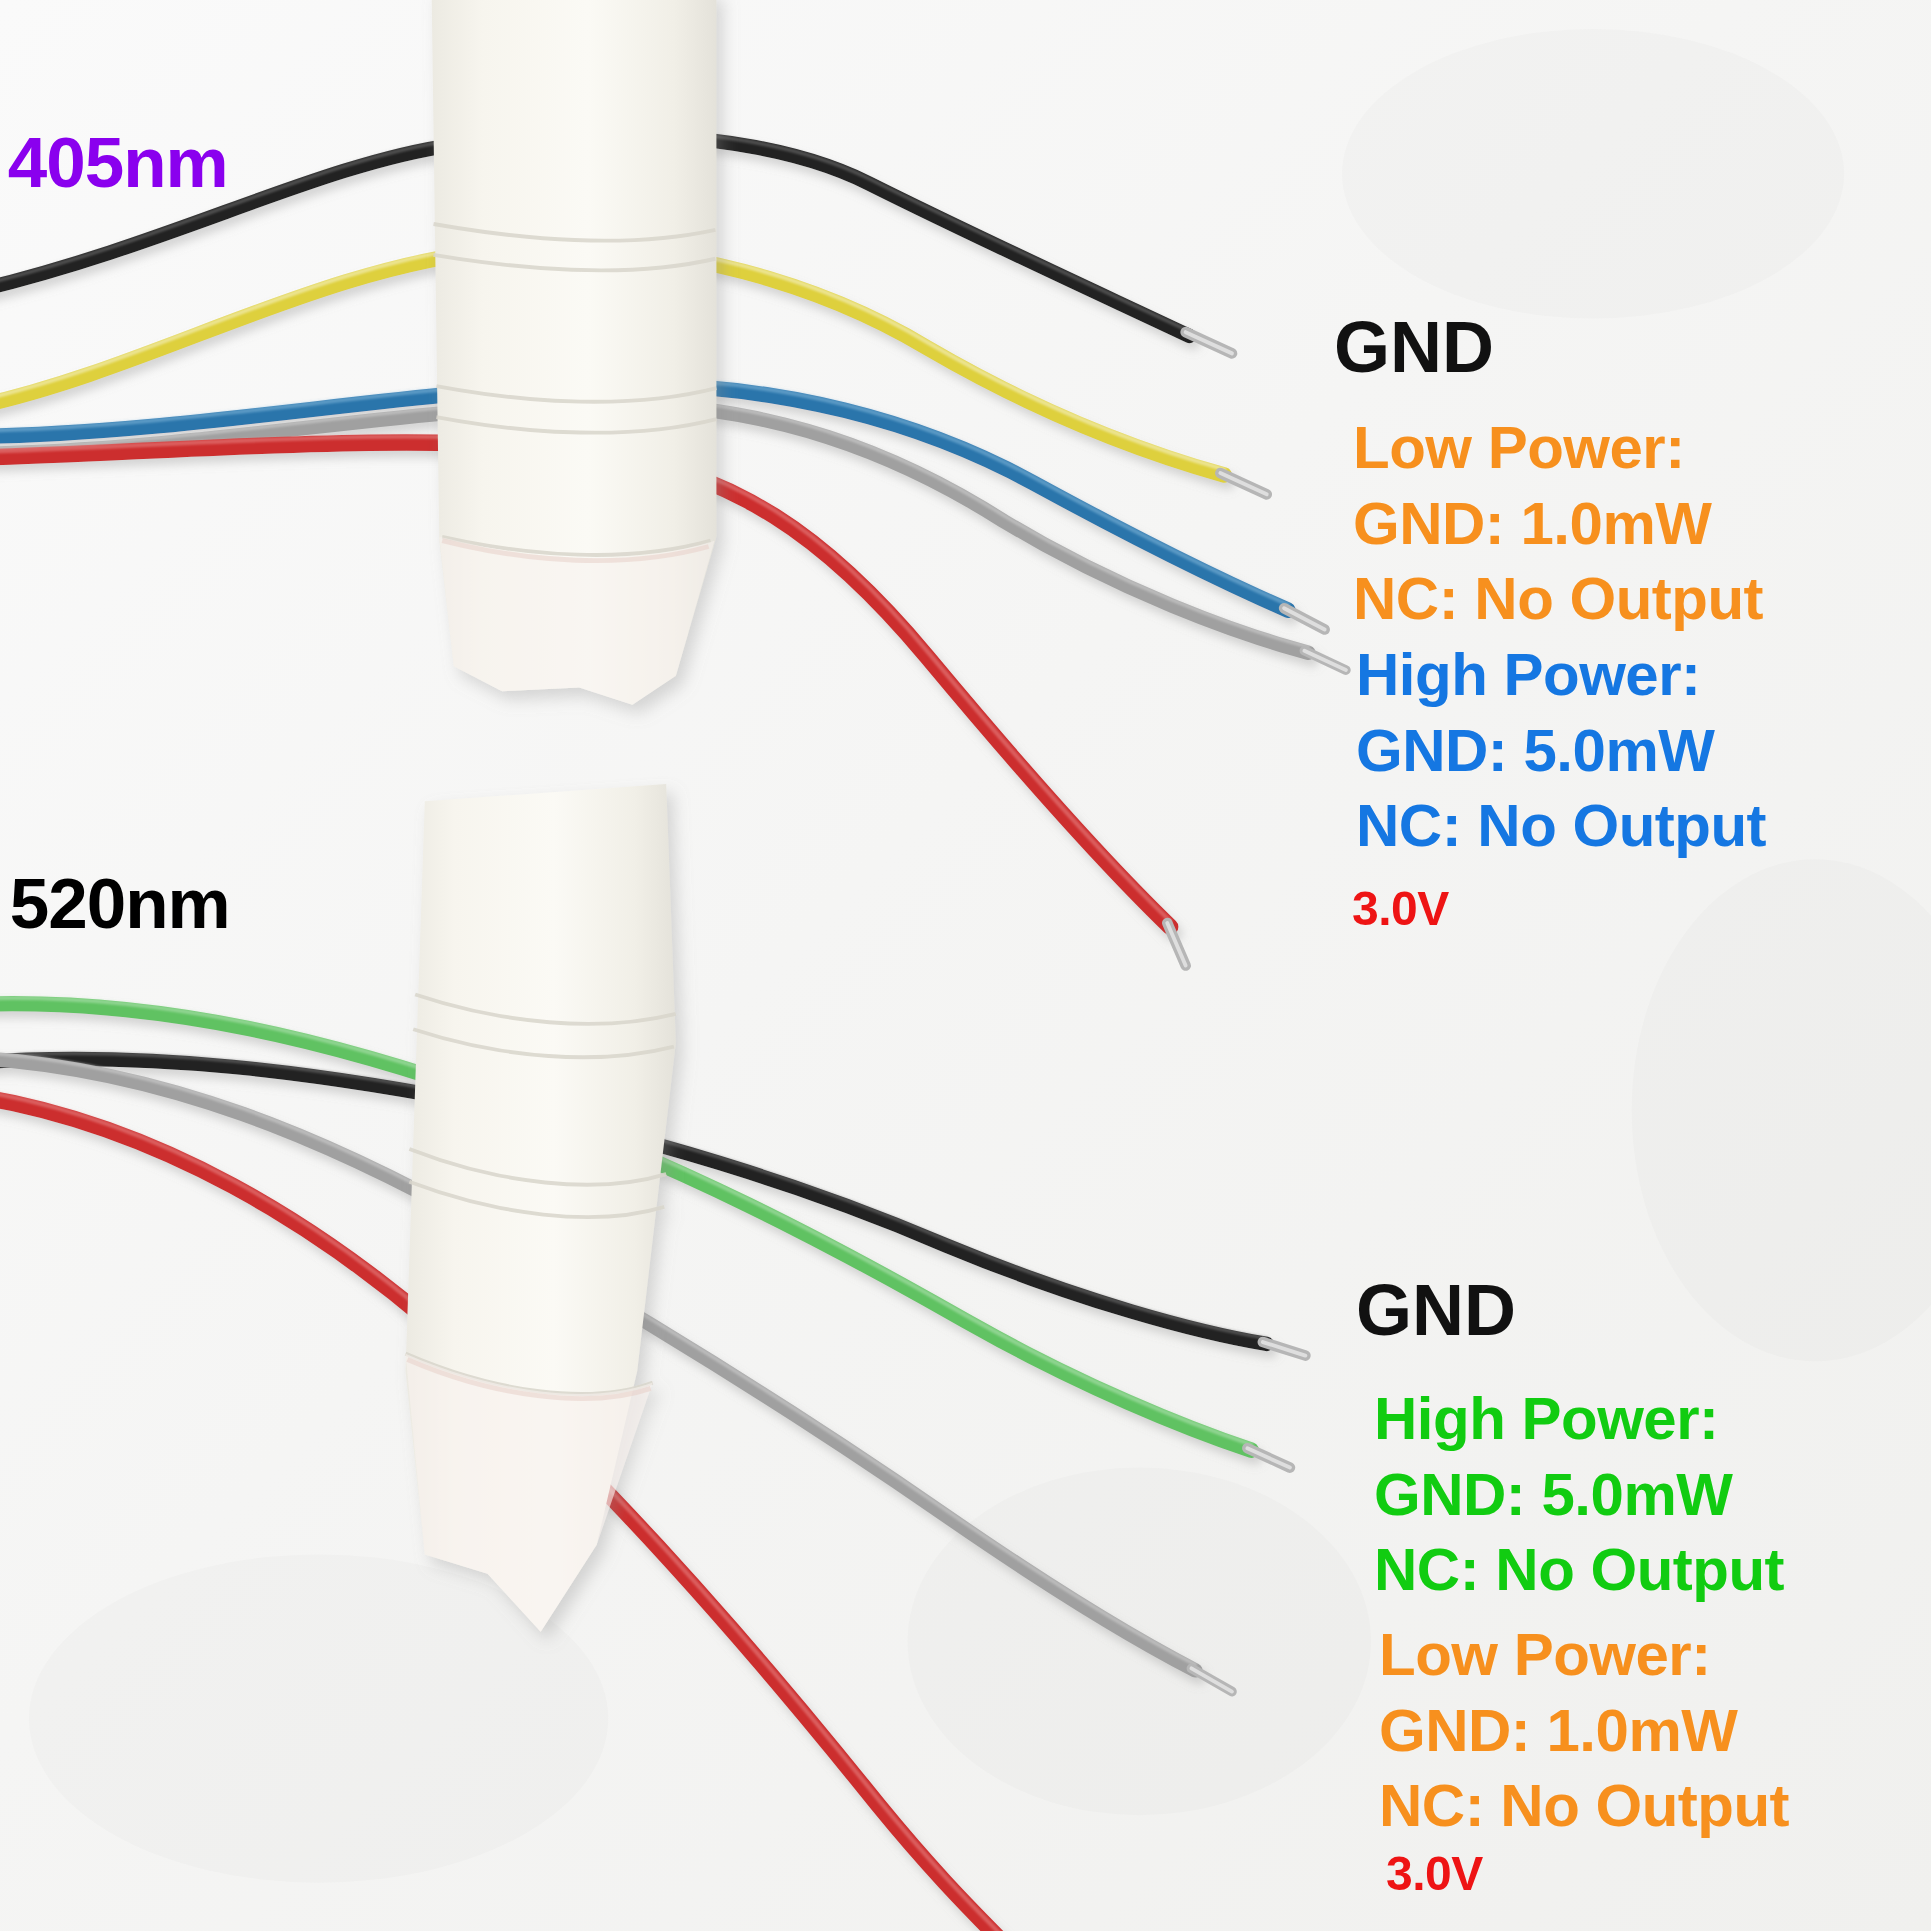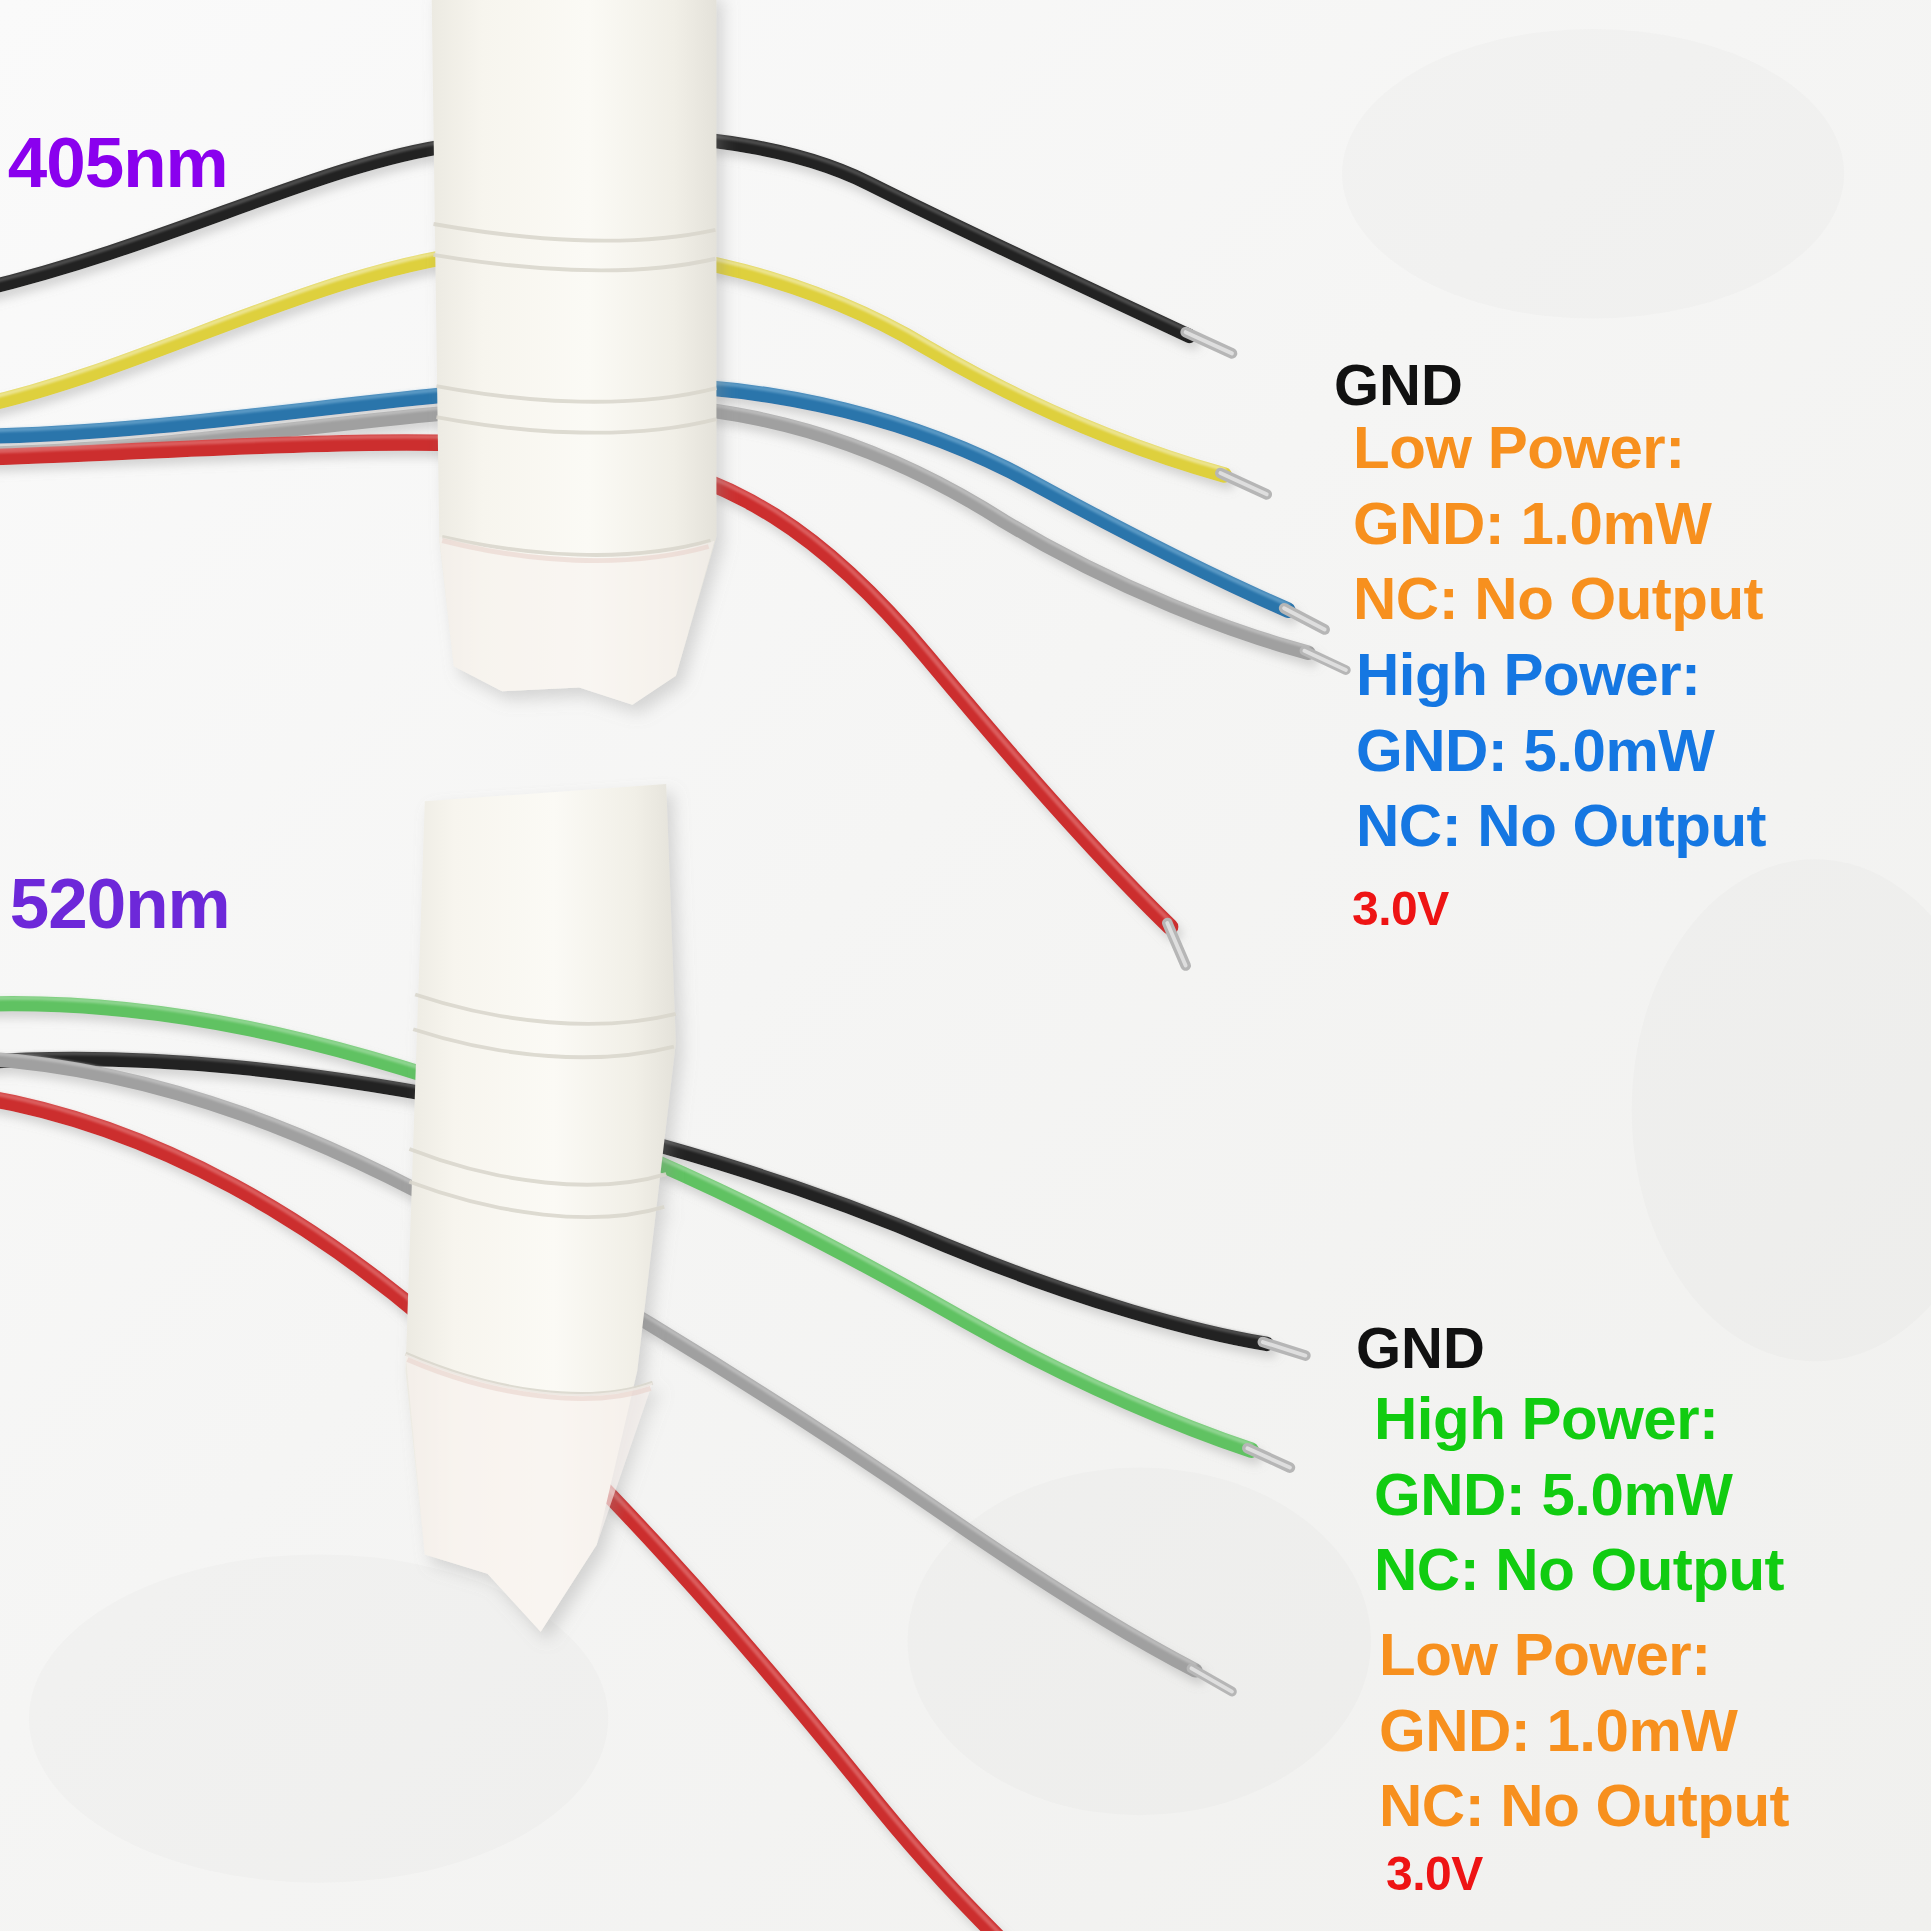--- a/index.html
+++ b/index.html
@@ -32,24 +32,23 @@
     font-weight: bold;
     white-space: nowrap;
     line-height: 1.26;
     letter-spacing: -0.5px;
   }
   .wavelength {
     font-size: 71px;
     letter-spacing: -1px;
   }
   .gnd {
-    font-size: 58px;
+    font-size: 72px;
     color: #111111;
     letter-spacing: 0px;
-    margin-top: 46px;
   }
   .block {
     font-size: 60px;
     margin-left: 16px;
   }
   .volt {
     font-size: 48px;
   }
 
   
@@ -236,21 +235,21 @@
   </div>
 
   <div class="lbl block" id="blk-high-top" style="color:#1577E2">
     <div>High Power:</div>
     <div>GND: 5.0mW</div>
     <div>NC: No Output</div>
   </div>
 
   <div class="lbl volt" id="lbl-3v-top" style="color:#EE1414">3.0V</div>
 
-  <div class="lbl wavelength" id="lbl-520" style="color:#6d28d9">520nm</div>
+  <div class="lbl wavelength" id="lbl-520" style="color:#000000">520nm</div>
 
   <div class="lbl gnd" id="lbl-gnd-bot">GND</div>
 
   <div class="lbl block" id="blk-high-bot" style="color:#11CC11">
     <div>High Power:</div>
     <div>GND: 5.0mW</div>
     <div>NC: No Output</div>
   </div>
 
   <div class="lbl block" id="blk-low-bot" style="color:#F7901E">

